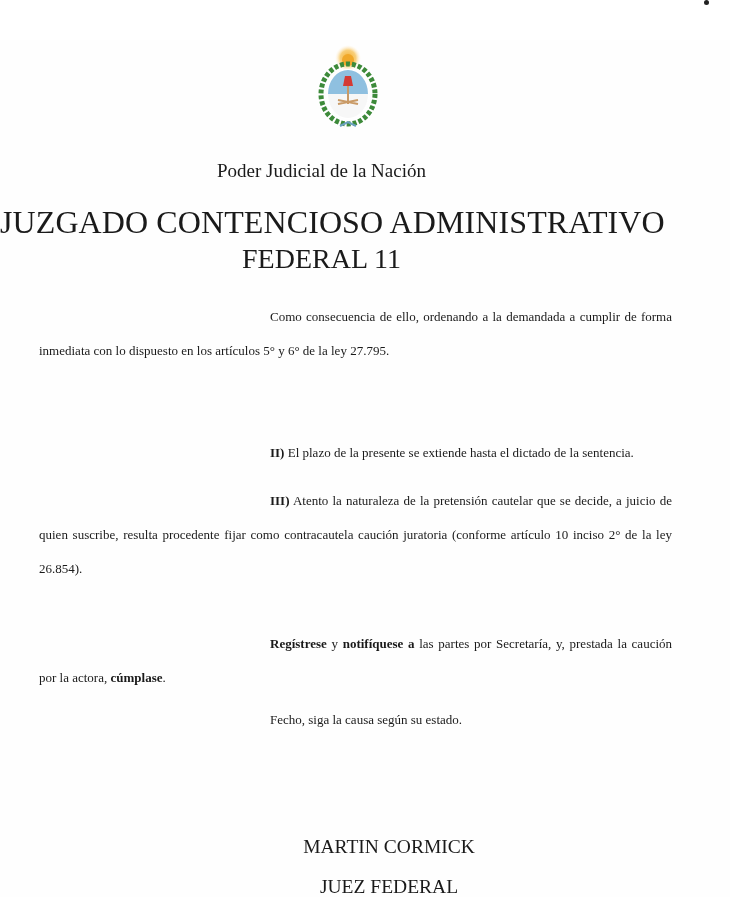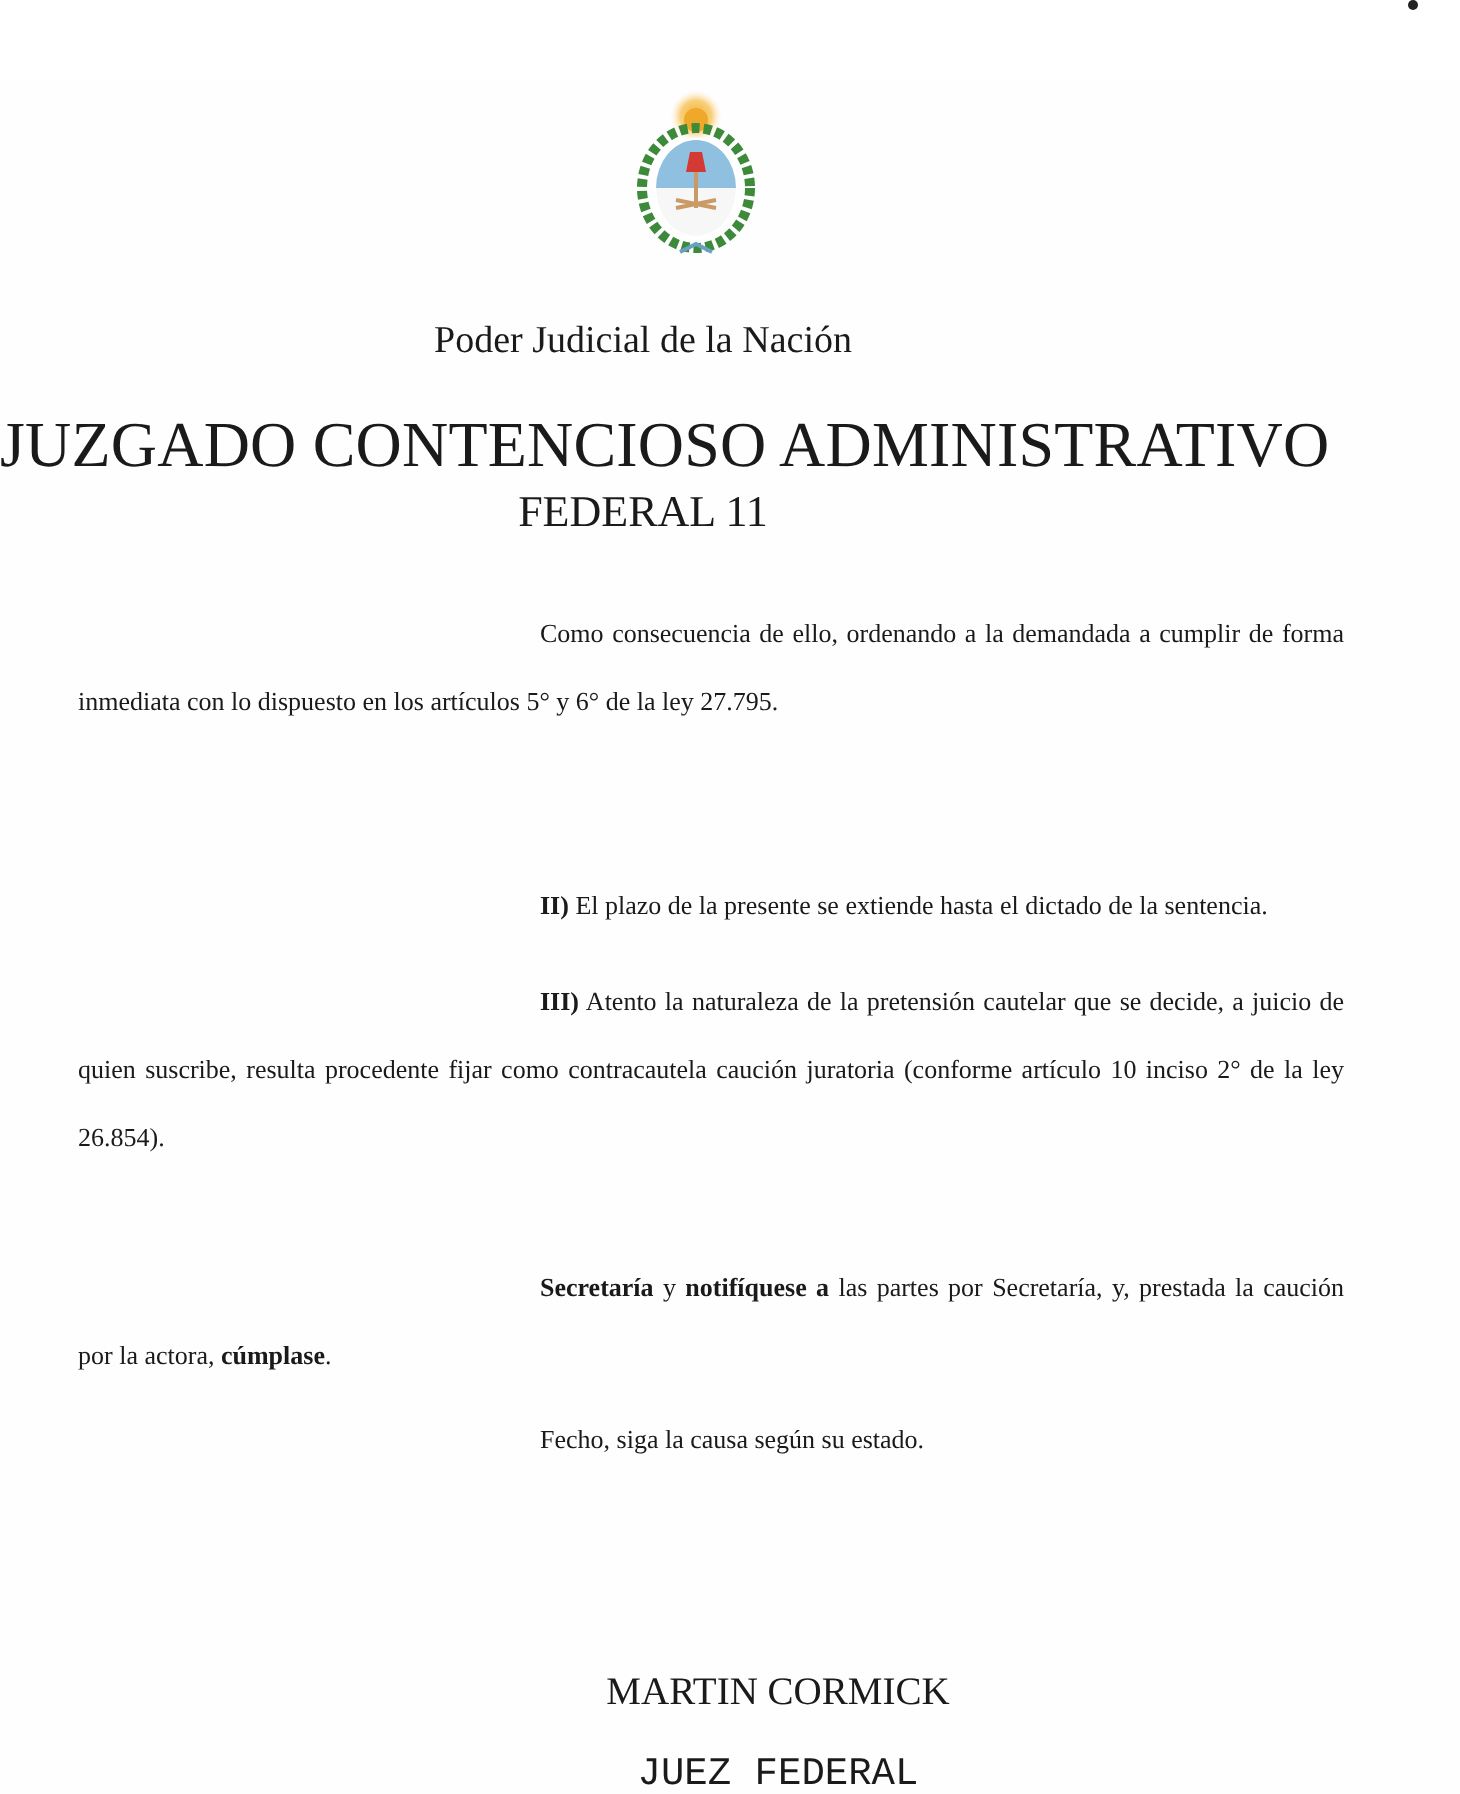--- a/index.html
+++ b/index.html
@@ -23,39 +23,39 @@
     }
     .seal {
       position: absolute; left: 316px; top: 44px; width: 64px; height: 92px;
     }
     .header-line {
       position: absolute; left: 0; width: 643px; text-align: center;
       white-space: nowrap;
     }
     .poder { top: 160px; font-size: 19px; }
     .juzgado { top: 204px; font-size: 32px; letter-spacing: 0.1px; }
-    .federal { top: 243px; font-size: 22px; }
+    .federal { top: 243px; font-size: 28px; }
     .body-text {
       position: absolute; left: 39px; width: 633px;
       font-size: 13px; line-height: 34px; text-align: justify;
       text-align-last: left;
     }
     .body-text p { margin: 0; }
     .indent { text-indent: 231px; }
     .p1 { top: 300px; }
     .p2 { top: 408px; margin-top: 28px; }
     .p3 { top: 484px; }
     .p4 { top: 627px; }
     .p5 { top: 703px; }
     .sign-line {
       position: absolute; left: 0; width: 730px; text-align: center;
       font-size: 19.5px; padding-left: 48px; box-sizing: border-box;
     }
     .sign-name { top: 836px; }
-    .sign-title { top: 876px; font-family: Liberation Mono, monospace; }
+    .sign-title { top: 876px; }
     b { font-weight: bold; }
   </style>
 </head>
 <body>
 
 <div class="top-band">
   <div class="corner-dot"></div>
 </div>
 
 <div class="page"></div>
@@ -90,21 +90,21 @@
 
 <div class="body-text p2">
   <p class="indent"><b>II)</b><span> El plazo de la presente se extiende hasta el dictado de la sentencia.</span></p>
 </div>
 
 <div class="body-text p3">
   <p class="indent"><b>III)</b><span> Atento la naturaleza de la pretensión cautelar que se decide, a juicio de quien suscribe, resulta procedente fijar como contracautela caución juratoria (conforme artículo 10 inciso 2° de la ley 26.854).</span></p>
 </div>
 
 <div class="body-text p4">
-  <p class="indent"><b>Secretaría</b><span> y </span><b>notifíquese a</b><span> las partes por Secretaría, y, prestada la caución por la actora, </span><b>cúmplase</b><span>.</span></p>
+  <p class="indent"><b>Regístrese</b><span> y </span><b>notifíquese a</b><span> las partes por Secretaría, y, prestada la caución por la actora, </span><b>cúmplase</b><span>.</span></p>
 </div>
 
 <div class="body-text p5">
   <p class="indent">Fecho, siga la causa según su estado.</p>
 </div>
 
 <div class="sign-line sign-name">MARTIN CORMICK</div>
 <div class="sign-line sign-title">JUEZ FEDERAL</div>
 
 </body></html>

